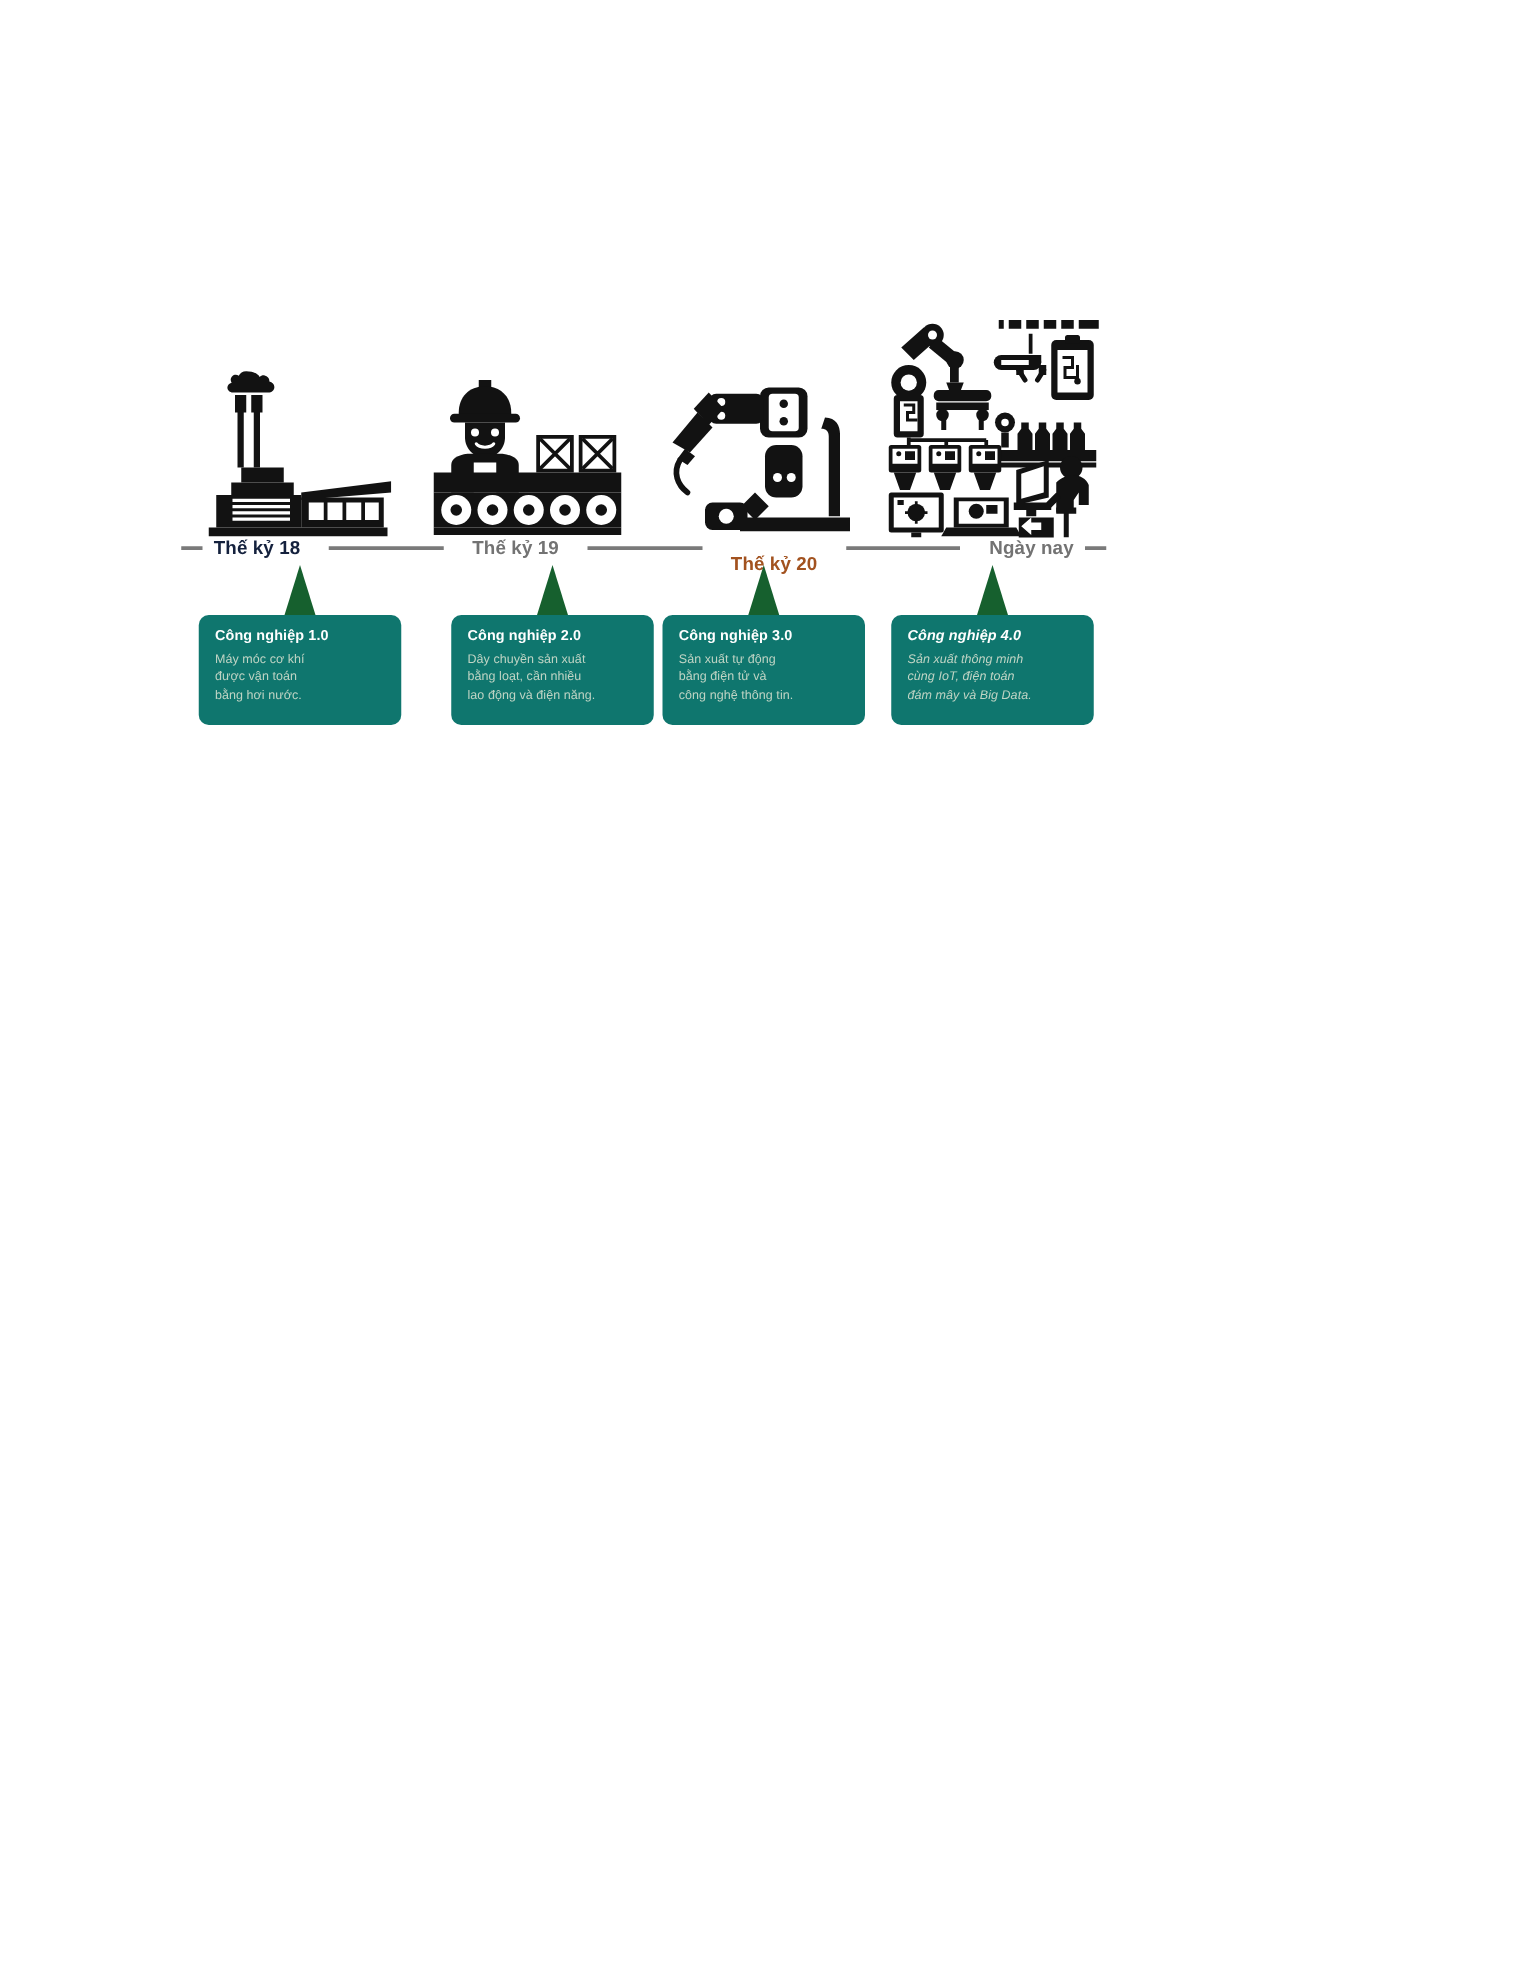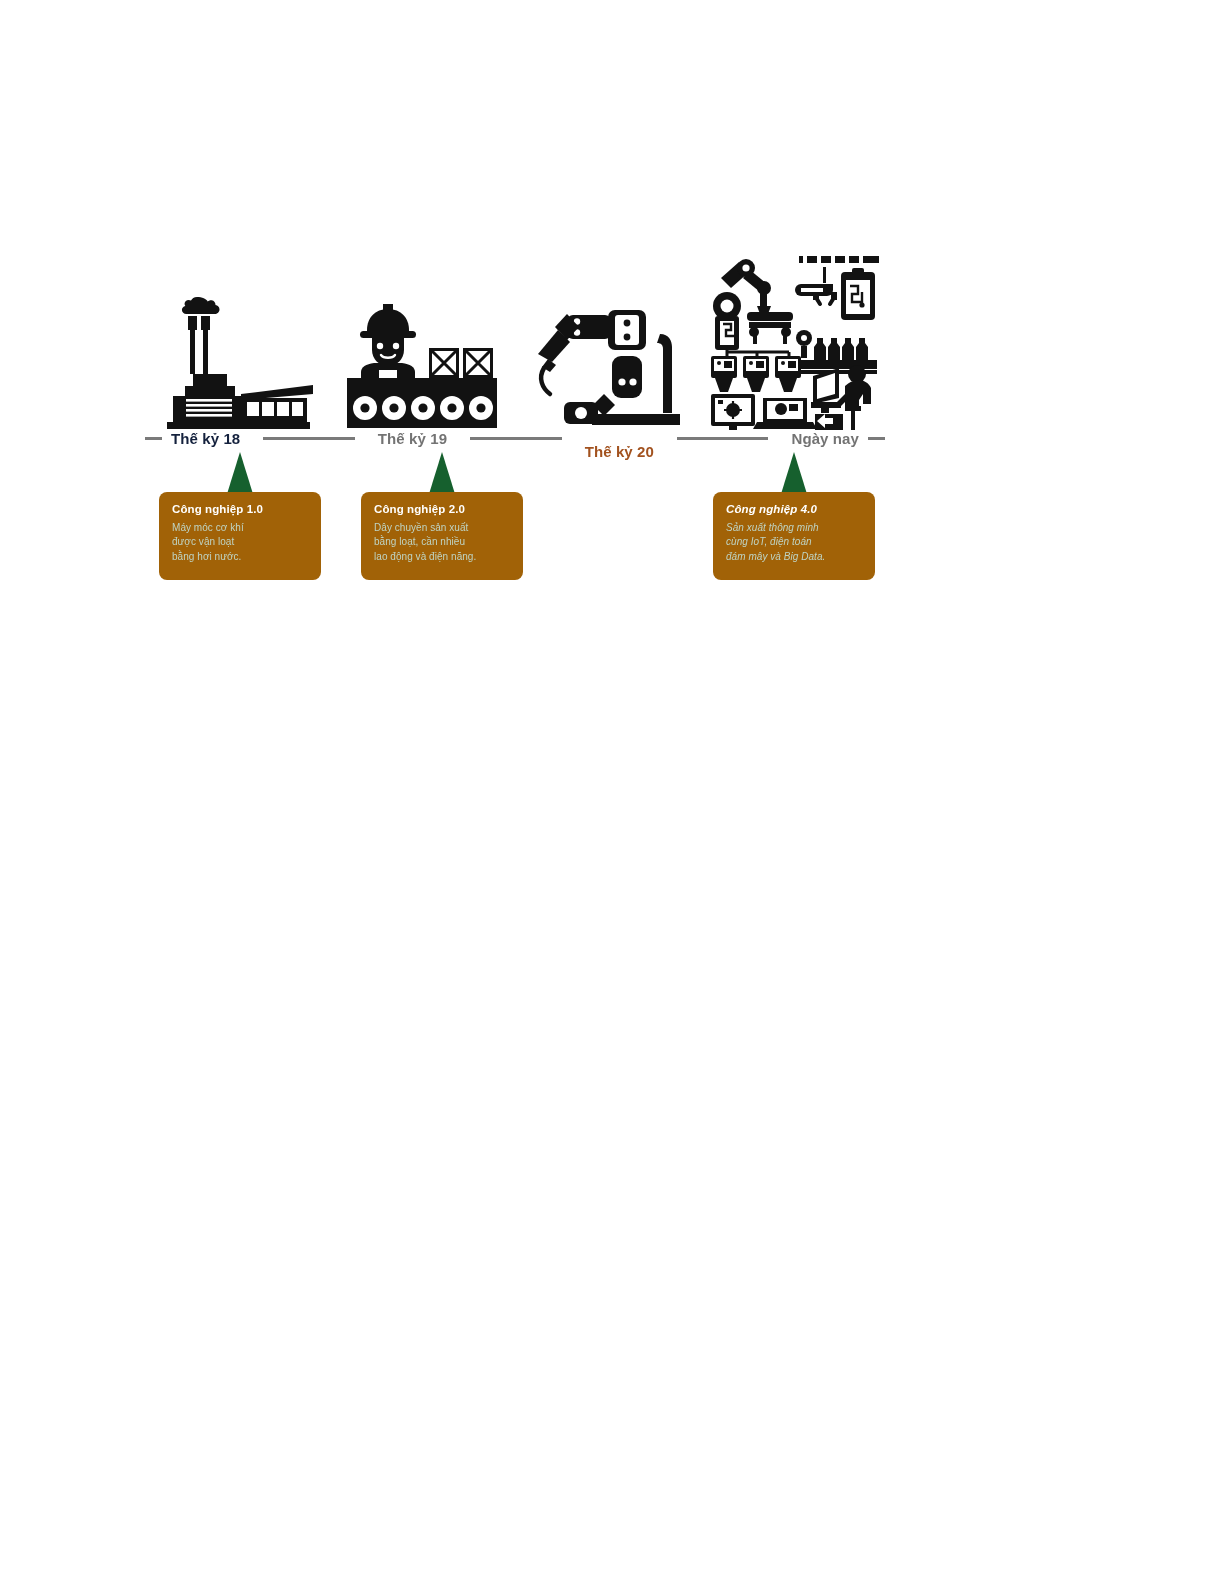--- a/index.html
+++ b/index.html
@@ -117,21 +117,21 @@
     border-left: 13px solid transparent;
     border-right: 13px solid transparent;
     border-bottom: 42px solid #16602e;
   }
   .card {
     position: absolute;
     top: 40px;
     left: 0;
     width: 162px;
     height: 88px;
-    background: #a16207;
+    background: #0f766e;
     border-radius: 8px;
     padding: 11px 12px 8px 13px;
   }
   .card-title {
     color: #ffffff;
     font-size: 11.5px;
     font-weight: bold;
     line-height: 1.15;
     margin: 0 0 5px 0;
     letter-spacing: .1px;
@@ -395,38 +395,49 @@
   </div>
 
   <div class="cards">
 
     <div class="card-wrap c1">
       <div class="card-pointer"></div>
       <div class="card">
         <div class="card-title">Công nghiệp 1.0</div>
         <div class="card-body">
           <span>Máy móc cơ khí</span>
-          <span>được vận loạt</span>
+          <span>được vận toán</span>
           <span>bằng hơi nước.</span>
         </div>
       </div>
     </div>
 
     <div class="card-wrap c2">
       <div class="card-pointer"></div>
       <div class="card">
         <div class="card-title">Công nghiệp 2.0</div>
         <div class="card-body">
           <span>Dây chuyền sản xuất</span>
           <span>bằng loạt, cần nhiều</span>
           <span>lao động và điện năng.</span>
         </div>
       </div>
     </div>
 
+    <div class="card-wrap c3">
+      <div class="card-pointer"></div>
+      <div class="card">
+        <div class="card-title">Công nghiệp 3.0</div>
+        <div class="card-body">
+          <span>Sản xuất tự động</span>
+          <span>bằng điện tử và</span>
+          <span>công nghệ thông tin.</span>
+        </div>
+      </div>
+    </div>
 
     <div class="card-wrap c4">
       <div class="card-pointer"></div>
       <div class="card">
         <div class="card-title">Công nghiệp 4.0</div>
         <div class="card-body">
           <span>Sản xuất thông minh</span>
           <span>cùng IoT, điện toán</span>
           <span>đám mây và Big Data.</span>
         </div>

